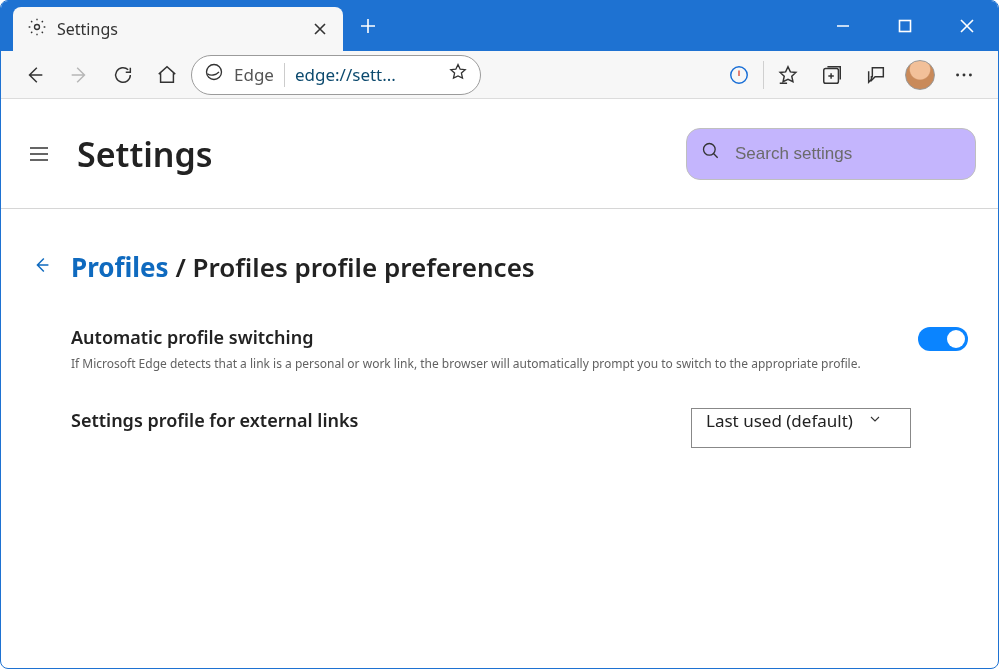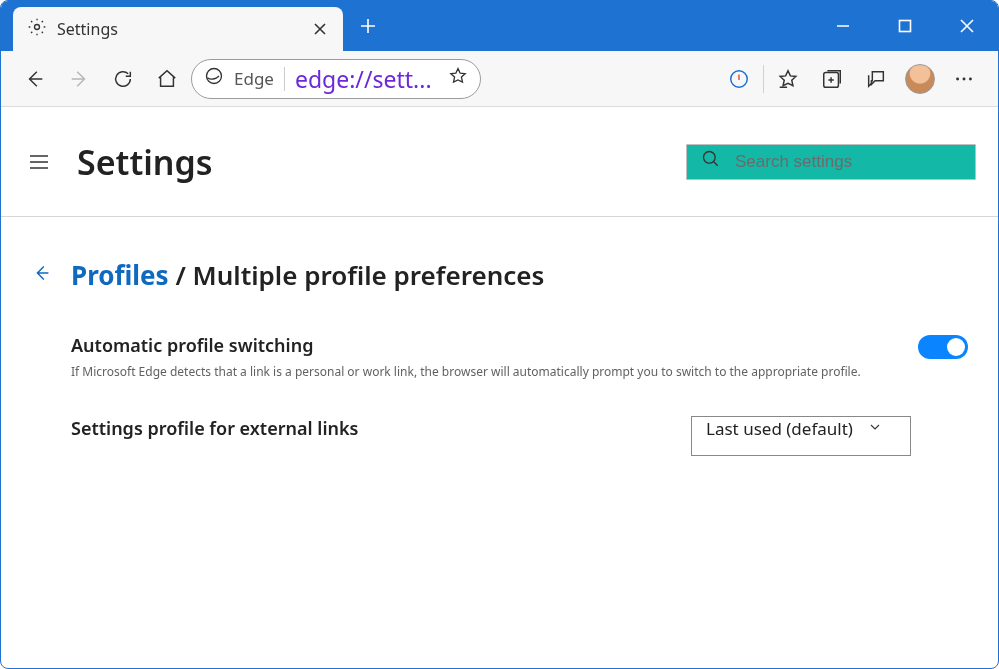--- a/index.html
+++ b/index.html
@@ -37,47 +37,47 @@
     padding:0 14px;
     color:#333;
   }
   .tab-title{flex:1;font-size:16px;white-space:nowrap;overflow:hidden;text-overflow:ellipsis;}
   .tab-close{width:18px;height:18px;display:flex;align-items:center;justify-content:center;}
   .new-tab{width:50px;display:flex;align-items:center;justify-content:center;color:#fff;}
   .winctrls{margin-left:auto;display:flex;}
   .winbtn{width:62px;display:flex;align-items:center;justify-content:center;color:#fff;}
   
   .toolbar{
-    height:56px;background:var(--toolbar-bg);
+    height:48px;background:var(--toolbar-bg);
     border-bottom:1px solid #dcdcdc;
     display:flex;align-items:center;gap:4px;
     padding:0 14px;
   }
   .tbtn{width:40px;height:40px;display:flex;align-items:center;justify-content:center;border-radius:4px;}
   .tbtn.disabled svg{stroke:#b7b7b7;}
   .addrbar{
     flex:0 0 290px;
     height:40px;border:1px solid #9b9b9b;border-radius:20px;
     background:#fff;display:flex;align-items:center;gap:10px;
     padding:0 12px;
   }
   .addr-brand{font-size:17px;color:#555;white-space:nowrap;}
   .addr-div{width:1px;height:24px;background:#ccc;}
-  .addr-url{flex:1;font-size:23px;color:#6d28d9;white-space:nowrap;overflow:hidden;text-overflow:ellipsis;}
+  .addr-url{flex:1;font-size:17px;color:#0c4a6e;white-space:nowrap;overflow:hidden;text-overflow:ellipsis;}
   .spacer{flex:1;}
   .tool-div{width:1px;height:28px;background:#d0d0d0;}
   .avatar{width:30px;height:30px;border-radius:50%;background:radial-gradient(circle at 50% 30%,#f2c099 0 40%,#c98a5a 45% 100%);border:1px solid #999;}
   
   .settings-header{
     height:110px;display:flex;align-items:center;gap:22px;
     padding:0 22px;border-bottom:1px solid #d6d6d6;
   }
   .hamburger{width:32px;height:32px;display:flex;align-items:center;justify-content:center;}
   .settings-title{font-size:34px;font-weight:600;}
-  .search-wrap{margin-left:auto;width:290px;height:36px;border:1px solid var(--border);border-radius:1px;display:flex;align-items:center;gap:12px;padding:0 14px;background:#14b8a6;}
+  .search-wrap{margin-left:auto;width:290px;height:52px;border:1px solid var(--border);border-radius:14px;display:flex;align-items:center;gap:12px;padding:0 14px;background:#c4b5fd;}
   .search-wrap input{border:none;outline:none;font-size:17px;flex:1;color:#333;background:transparent;}
   .search-wrap input::placeholder{color:#6b6b6b;}
   
   .content{flex:1;padding:40px 30px 30px 30px;overflow:auto;}
   .breadcrumb-row{display:flex;align-items:center;gap:18px;margin-bottom:40px;}
   .back-arrow{color:var(--link-blue);}
   .breadcrumb{font-size:26px;font-weight:600;color:#222;}
   .breadcrumb a{color:var(--link-blue);text-decoration:none;font-weight:700;}
   .setting-row{display:flex;align-items:flex-start;padding:0 0 0 40px;margin-bottom:34px;}
   .setting-text{flex:1;}
@@ -226,21 +226,21 @@
 </div>
 
 <div class="content">
   <div class="breadcrumb-row">
     <span class="back-arrow">
       <svg width="22" height="22" viewBox="0 0 24 24" style="stroke:#0f6abf">
           <path d="M14 5l-7 7 7 7M7 12h12"></path>
         </svg>
     </span>
     <div class="breadcrumb">
-      <a href="#">Profiles</a><span> / </span><span>Multiple profile preferences</span>
+      <a href="#">Profiles</a><span> / </span><span>Profiles profile preferences</span>
     </div>
   </div>
 
   <div class="setting-row">
     <div class="setting-text">
       <div class="setting-title">Automatic profile switching</div>
       <div class="setting-desc">If Microsoft Edge detects that a link is a personal or work link, the browser will automatically prompt you to switch to the appropriate profile.</div>
     </div>
     <div class="toggle" role="switch" aria-checked="true"></div>
   </div>

